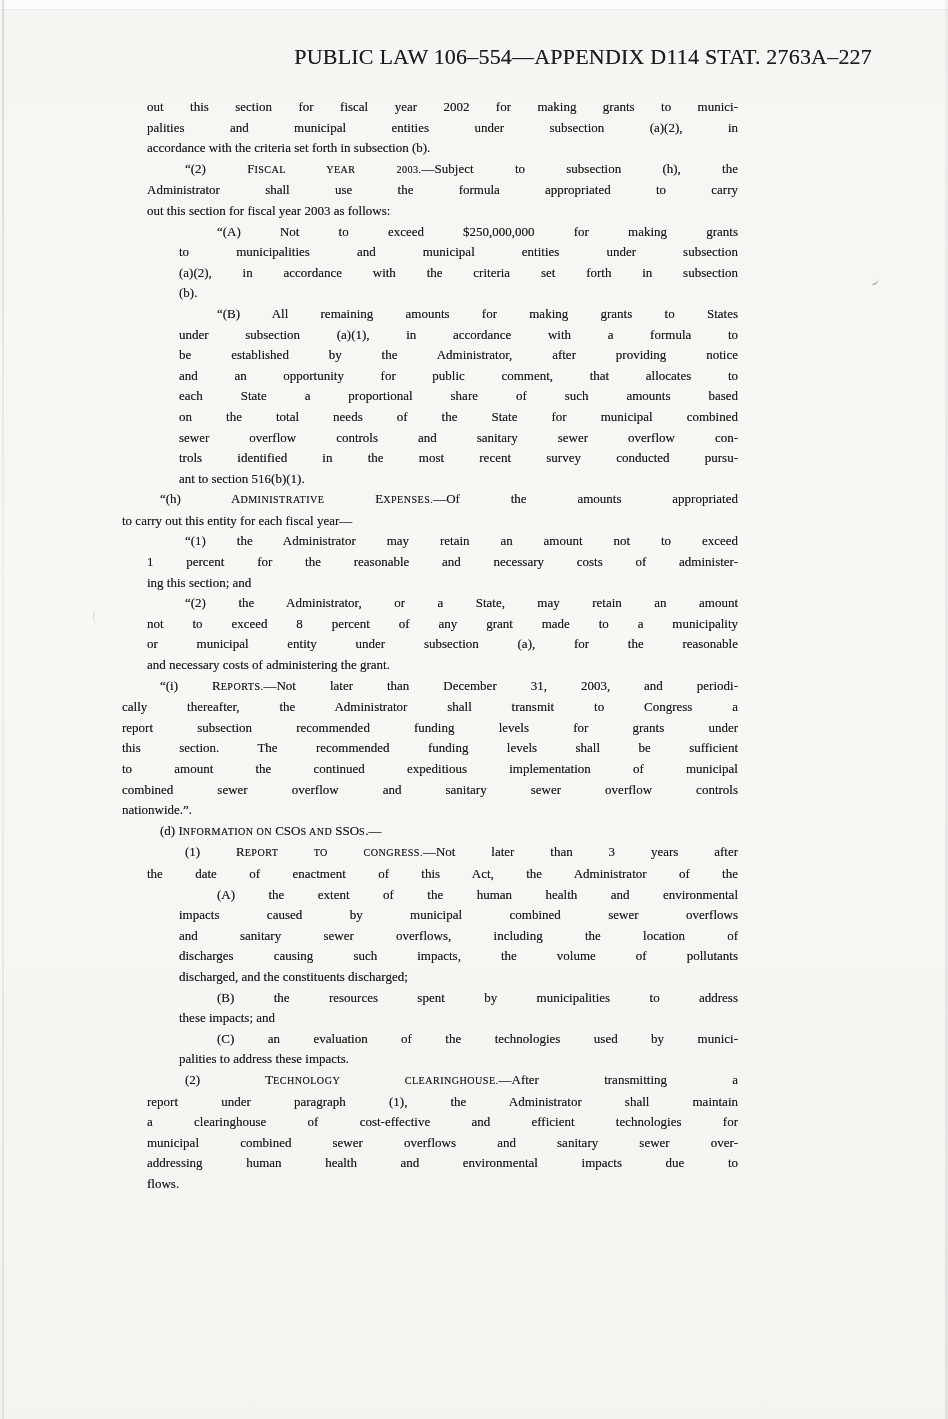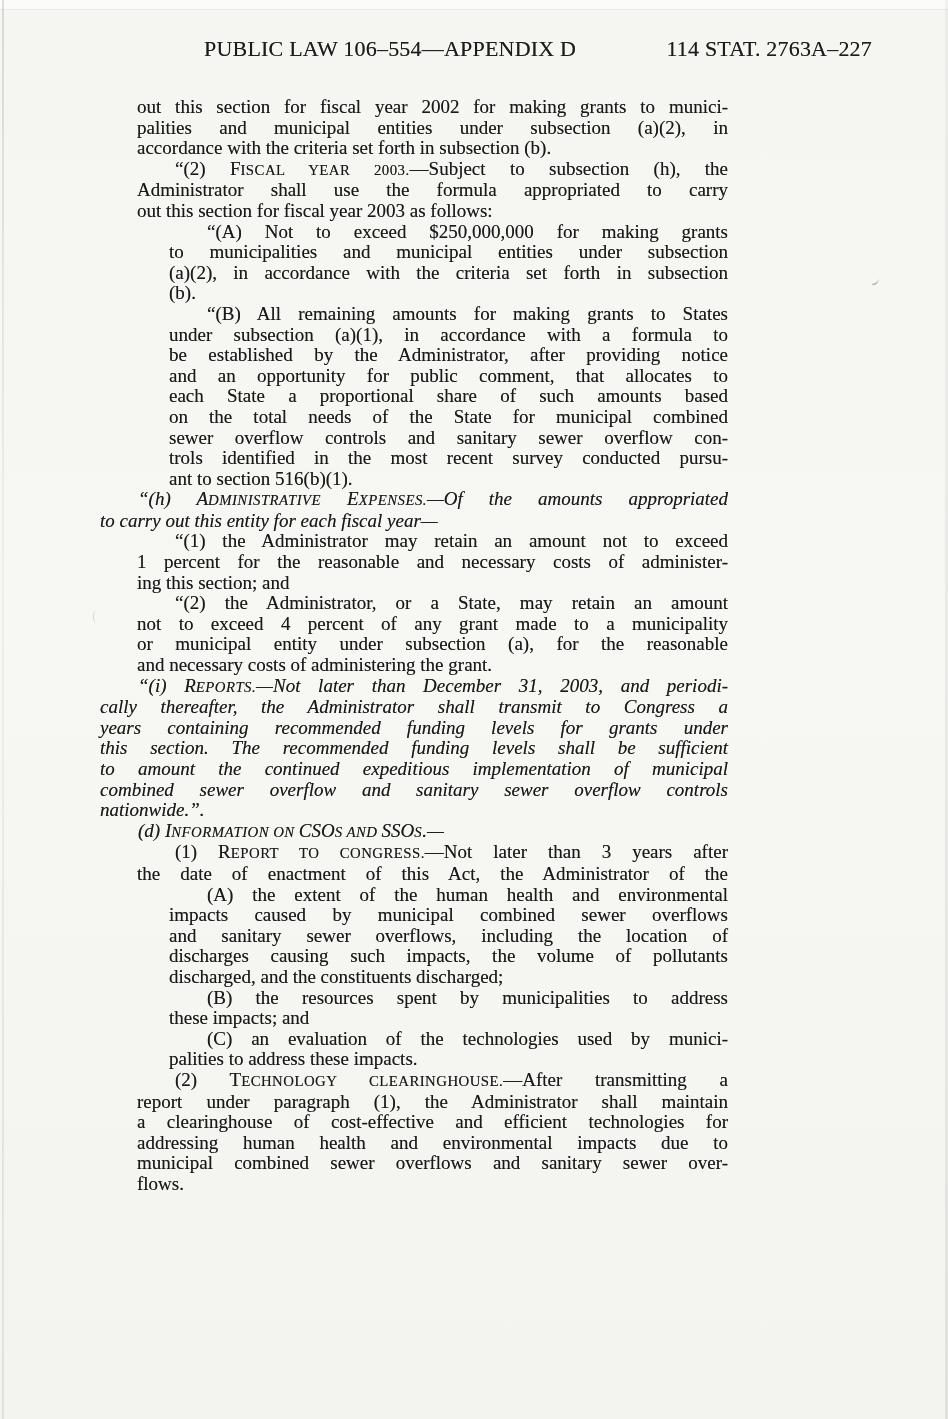--- a/index.html
+++ b/index.html
@@ -29,47 +29,47 @@
     opacity: .5;
   }
   .edge-top {
     position: absolute; left: 0; top: 0; width: 100%; height: 9px;
     background: rgba(255,255,255,.6);
     border-bottom: 1px solid rgba(120,120,120,.12);
   }
   .running-head {
     position: absolute;
     left: 204px;
-    top: 35px;
+    top: 43px;
     width: 668px;
     display: flex;
-    justify-content: space-between;
+    justify-content: flex-end;
     font-size: 22px;
     line-height: 27px;
     letter-spacing: 0.2px;
     white-space: nowrap;
     color: #1c1c1c;
     text-shadow: 0 0 0.6px rgba(10,10,10,.55);
   }
   .body-text {
     position: absolute;
-    left: 100px;
+    left: 110px;
     top: 97px;
     width: 628px;
-    font-size: 19px;
+    font-size: 13px;
     text-shadow: 0 0 0.5px rgba(10,10,10,.5);
   }
   .line {
     line-height: 20.6px;
     text-align: justify;
     text-align-last: justify;
     white-space: normal;
   }
   .line.last { text-align-last: left; }
-  .l0 { margin-left: 0; font-style: italic; }
+  .l0 { margin-left: 12px; }
   .l1 { margin-left: 37px; }
   .l2 { margin-left: 69px; }
   .first { text-indent: 38px; }
   .sc { font-size: 0.78em; letter-spacing: 0.45px; }
   
   .speck-a {
     position: absolute; left: 871px; top: 277px;
     width: 8px; height: 6px;
     border-bottom: 2px solid rgba(70,70,70,.55);
     border-radius: 0 0 6px 2px;
@@ -116,45 +116,45 @@
       <div class="line l2"><span>on the total needs of the State for municipal combined</span></div>
       <div class="line l2"><span>sewer overflow controls and sanitary sewer overflow con-</span></div>
       <div class="line l2"><span>trols identified in the most recent survey conducted pursu-</span></div>
       <div class="line l2 last"><span>ant to section 516(b)(1).</span></div>
       <div class="line l0 first"><span>“(h) A</span><span class="sc">DMINISTRATIVE</span><span> E</span><span class="sc">XPENSES.</span><span>—Of the amounts appropriated</span></div>
       <div class="line l0 last"><span>to carry out this entity for each fiscal year—</span></div>
       <div class="line l1 first"><span>“(1) the Administrator may retain an amount not to exceed</span></div>
       <div class="line l1"><span>1 percent for the reasonable and necessary costs of administer-</span></div>
       <div class="line l1 last"><span>ing this section; and</span></div>
       <div class="line l1 first"><span>“(2) the Administrator, or a State, may retain an amount</span></div>
-      <div class="line l1"><span>not to exceed 4 percent of any grant made to a municipality</span></div>
+      <div class="line l1"><span>not to exceed 8 percent of any grant made to a municipality</span></div>
       <div class="line l1"><span>or municipal entity under subsection (a), for the reasonable</span></div>
       <div class="line l1 last"><span>and necessary costs of administering the grant.</span></div>
       <div class="line l0 first"><span>“(i) R</span><span class="sc">EPORTS.</span><span>—Not later than December 31, 2003, and periodi-</span></div>
       <div class="line l0"><span>cally thereafter, the Administrator shall transmit to Congress a</span></div>
-      <div class="line l0"><span>years containing recommended funding levels for grants under</span></div>
+      <div class="line l0"><span>report subsection recommended funding levels for grants under</span></div>
       <div class="line l0"><span>this section. The recommended funding levels shall be sufficient</span></div>
       <div class="line l0"><span>to amount the continued expeditious implementation of municipal</span></div>
       <div class="line l0"><span>combined sewer overflow and sanitary sewer overflow controls</span></div>
       <div class="line l0 last"><span>nationwide.”.</span></div>
       <div class="line l0 first last"><span>(d) I</span><span class="sc">NFORMATION ON </span><span>CSO</span><span class="sc">S AND </span><span>SSO</span><span class="sc">S</span><span>.—</span></div>
       <div class="line l1 first"><span>(1) R</span><span class="sc">EPORT TO CONGRESS.</span><span>—Not later than 3 years after</span></div>
       <div class="line l1"><span>the date of enactment of this Act, the Administrator of the</span></div>
       <div class="line l2 first"><span>(A) the extent of the human health and environmental</span></div>
       <div class="line l2"><span>impacts caused by municipal combined sewer overflows</span></div>
       <div class="line l2"><span>and sanitary sewer overflows, including the location of</span></div>
       <div class="line l2"><span>discharges causing such impacts, the volume of pollutants</span></div>
       <div class="line l2 last"><span>discharged, and the constituents discharged;</span></div>
       <div class="line l2 first"><span>(B) the resources spent by municipalities to address</span></div>
       <div class="line l2 last"><span>these impacts; and</span></div>
       <div class="line l2 first"><span>(C) an evaluation of the technologies used by munici-</span></div>
       <div class="line l2 last"><span>palities to address these impacts.</span></div>
       <div class="line l1 first"><span>(2) T</span><span class="sc">ECHNOLOGY CLEARINGHOUSE.</span><span>—After transmitting a</span></div>
       <div class="line l1"><span>report under paragraph (1), the Administrator shall maintain</span></div>
       <div class="line l1"><span>a clearinghouse of cost-effective and efficient technologies for</span></div>
+      <div class="line l1"><span>municipal combined sewer overflows and sanitary sewer over-</span></div>
       <div class="line l1"><span>addressing human health and environmental impacts due to</span></div>
-      <div class="line l1"><span>municipal combined sewer overflows and sanitary sewer over-</span></div>
       <div class="line l1 last"><span>flows.</span></div>
     </div>
 
   <div class="speck-a"></div>
   <div class="speck-b"></div>
 </div>
 
 </body></html>

